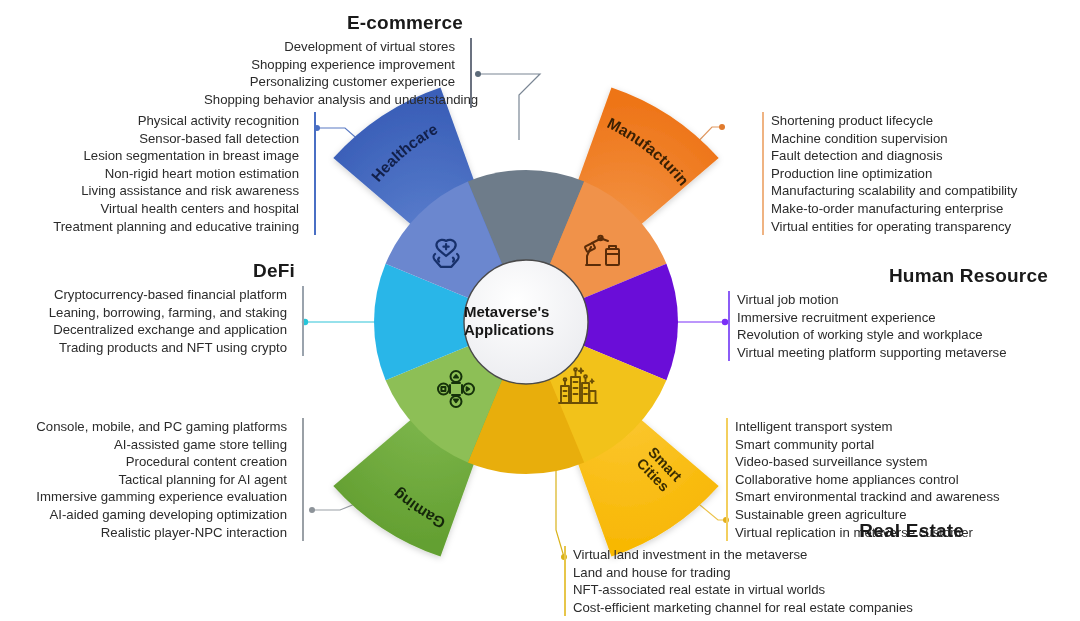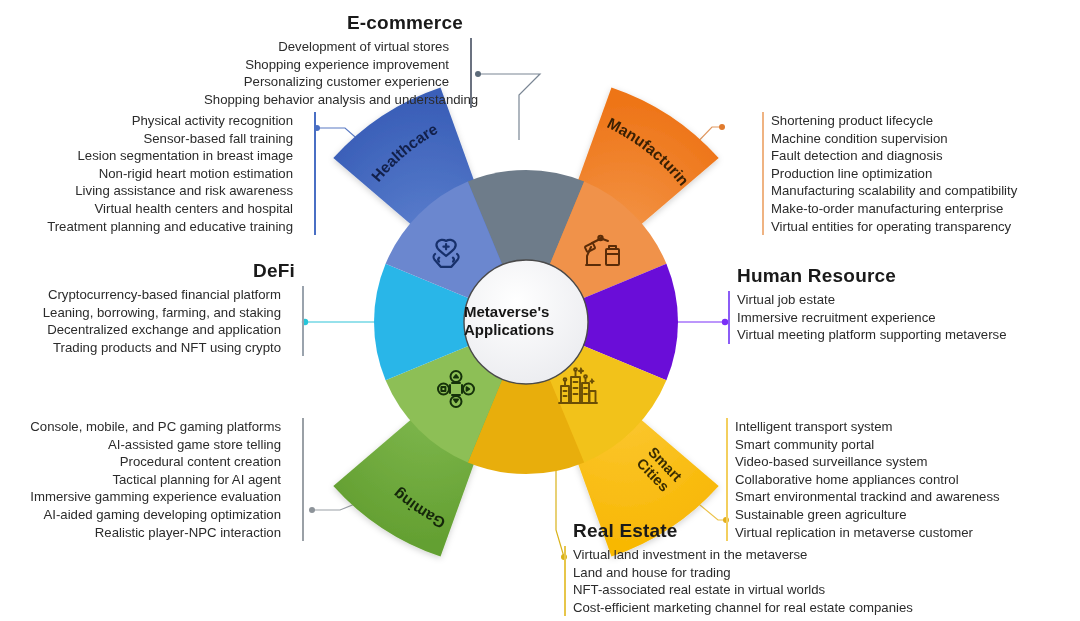--- a/index.html
+++ b/index.html
@@ -21,26 +21,26 @@
   .blk .body{position:relative;}
   .blk ul{list-style:none;margin:0;padding:0;}
   .blk li{
     font-size:13.2px;line-height:17.6px;color:#2b2b2b;white-space:nowrap;
   }
   .bar{position:absolute;top:0;width:2px;height:100%;}
 
   
   .right-al ul{text-align:right;}
   .right-al .hd{text-align:right;}
-  .right-al .body{padding-right:23px;}
+  .right-al .body{padding-right:17px;}
   .right-al .bar{right:0;}
 
   
   .left-al ul{text-align:left;}
-  .left-al .hd{text-align:left;padding-left:9px;}
+  .left-al .hd{text-align:right;padding-left:9px;}
   .left-al .body{padding-left:9px;}
   .left-al .bar{left:0;}
 
   .ctr-txt{
     font-weight:bold;font-size:15px;line-height:18px;color:#161616;
   }
 </style>
 </head>
 <body>
 
@@ -216,21 +216,21 @@
         <li>Shopping behavior analysis and understanding</li>
       </ul>
     </div>
   </div>
 
   <div class="blk right-al" style="left:38px;top:112px;width:278px;">
     <div class="body">
       <div class="bar" style="background:#4a6fc4;"></div>
       <ul>
         <li>Physical activity recognition</li>
-        <li>Sensor-based fall training</li>
+        <li>Sensor-based fall detection</li>
         <li>Lesion segmentation in breast image</li>
         <li>Non-rigid heart motion estimation</li>
         <li>Living assistance and risk awareness</li>
         <li>Virtual health centers and hospital</li>
         <li>Treatment planning and educative training</li>
       </ul>
     </div>
   </div>
 
   <div class="blk right-al" style="left:38px;top:260px;width:266px;">
@@ -274,22 +274,23 @@
         <li>Virtual entities for operating transparency</li>
       </ul>
     </div>
   </div>
 
   <div class="blk left-al" style="left:728px;top:265px;width:320px;">
     <div class="hd">Human Resource</div>
     <div class="body">
       <div class="bar" style="background:#8b5cf6;"></div>
       <ul>
-        <li>Virtual job estate</li>
+        <li>Virtual job motion</li>
         <li>Immersive recruitment experience</li>
+        <li>Revolution of working style and workplace</li>
         <li>Virtual meeting platform supporting metaverse</li>
       </ul>
     </div>
   </div>
 
   <div class="blk left-al" style="left:726px;top:418px;width:300px;">
     <div class="body">
       <div class="bar" style="background:#f3cf5e;"></div>
       <ul>
         <li>Intelligent transport system</li>

